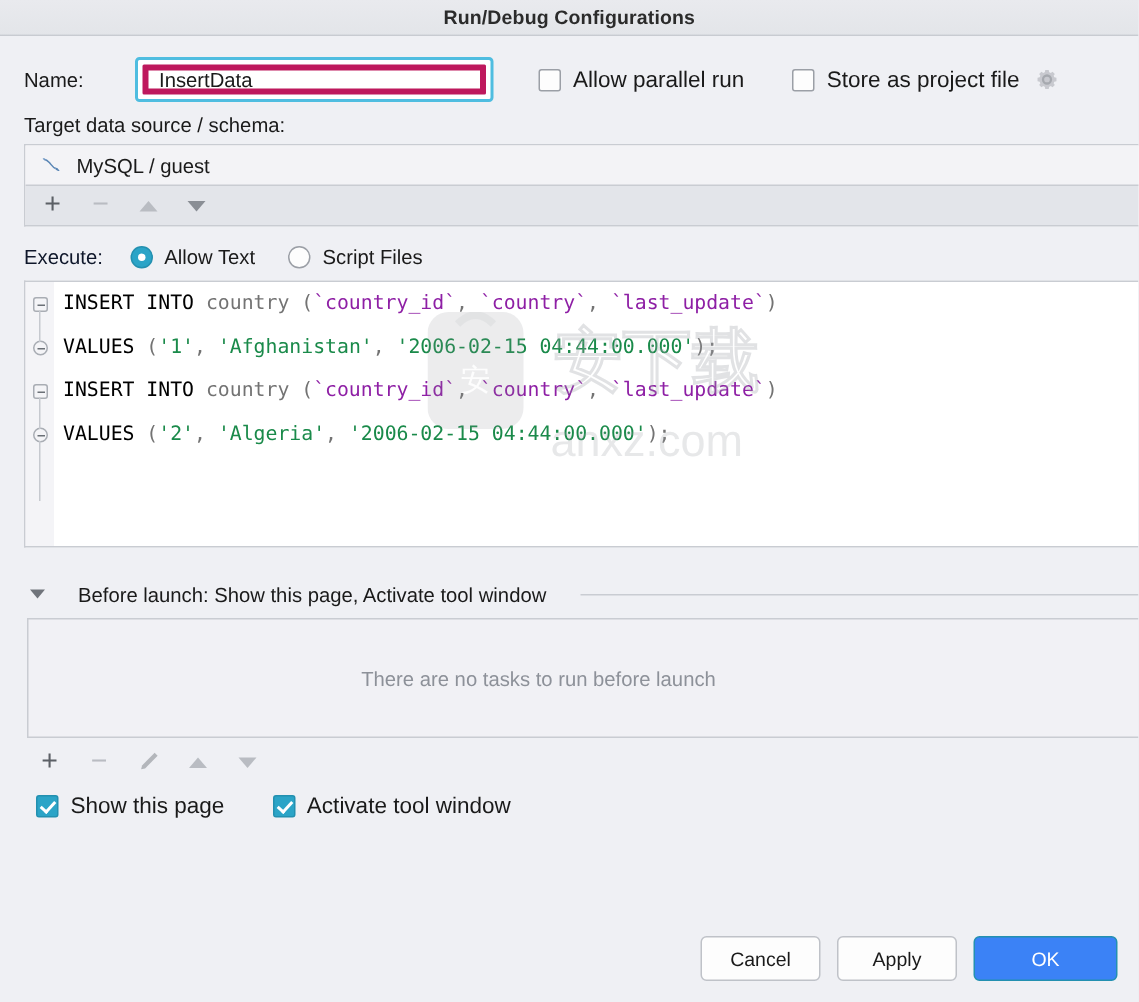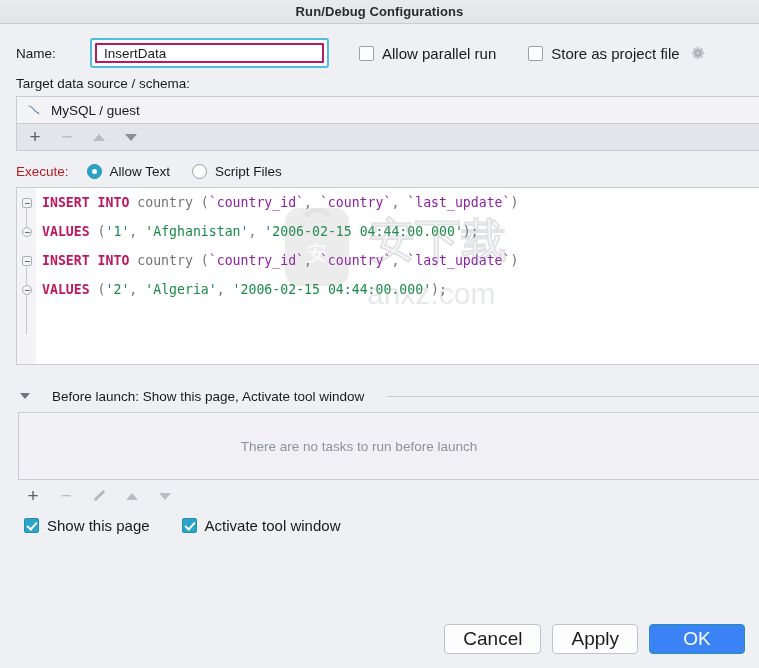--- a/index.html
+++ b/index.html
@@ -46,21 +46,21 @@
   .name-field-wrap {
     position: relative;
     width: 239px; height: 30px;
     padding: 3px;
     border: 2px solid #4fbde0;
     border-radius: 3px;
     background: #ffffff;
   }
   .name-field {
     width: 100%; height: 100%;
-    border: 2px solid #be185d;
+    border: 4px solid #be185d;
     background: #ffffff;
     font-family: "Liberation Sans", sans-serif;
     font-size: 13.5px;
     color: #1a1a1a;
     padding: 0 7px;
     outline: none;
     border-radius: 1px;
   }
 
   .hdr-check {
@@ -148,21 +148,21 @@
   }
   .tri-up { border-bottom: 7px solid #b9bcc2; }
   .tri-dn { border-top: 7px solid #b9bcc2; }
   .tri-dn.dark { border-top-color: #8a8e95; }
 
   
   .exec-row {
     display: flex; align-items: center;
     padding: 13px 0 8px 16px;
   }
-  .exec-label { font-size: 13.5px; color: #b91c1c; margin-right: 18px; }
+  .exec-label { font-size: 13.5px; color: #0f172a; margin-right: 18px; }
   .radio-wrap { display: flex; align-items: center; margin-right: 22px; cursor: default;}
   .radio {
     width: 15px; height: 15px; border-radius: 50%;
     border: 1px solid #9b9fa6; background: #fdfdfd;
     position: relative; flex: 0 0 auto;
   }
   .radio.on {
     background: #2ba4c7; border-color: #2390b0;
   }
   .radio.on::after {
@@ -216,21 +216,21 @@
     flex: 1;
     font-family: "DejaVu Sans Mono", "Liberation Mono", monospace;
     font-size: 13.2px;
     line-height: 29px;
     padding: 0 0 0 6px;
     white-space: pre;
     color: #1a1a1a;
     position: relative;
     z-index: 2;
   }
-  .kw  { color: #be185d; font-weight: bold; }
+  .kw  { color: #000000; font-weight: normal; }
   .idq { color: #8e1fa5; }
   .str { color: #1a8a4a; }
   .pln { color: #737373; }
 
   
   .watermark {
     position: absolute;
     left: 268px; top: 20px;
     width: 250px; height: 120px;
     pointer-events: none;
@@ -253,21 +253,21 @@
     border-top: 6px solid #70747b;
     margin-right: 9px;
   }
   .bl-title { font-size: 13.5px; color: #1a1a1a; white-space: nowrap; }
   .bl-rule {
     flex: 1; height: 1px; background: #c9ccd2; margin-left: 10px;
   }
   .bl-panel {
     margin-left: 18px;
     margin-top: 6px;
-    height: 68px;
+    height: 80px;
     background: #f1f1f5;
     border: 1px solid #c9ccd2;
     border-right: none;
     display: flex; align-items: center; justify-content: center;
   }
   .bl-empty {
     font-size: 13.5px; color: #8d9199;
     position: relative; left: -30px;
   }
   .bl-toolbar {
@@ -290,21 +290,21 @@
   .foot-checks .hdr-check.second { margin-left: 32px; }
 
   
   .btn-row {
     position: absolute;
     right: 14px; bottom: 14px;
     display: flex; align-items: center; gap: 11px;
   }
   .btn {
     font-family: "Liberation Sans", sans-serif;
-    font-size: 19px;
+    font-size: 13px;
     height: 30px;
     min-width: 80px;
     padding: 0 18px;
     border-radius: 4px;
     border: 1px solid #bfc2c8;
     background: #fdfdfd;
     color: #1a1a1a;
     cursor: default;
     display: flex; align-items: center; justify-content: center;
   }

